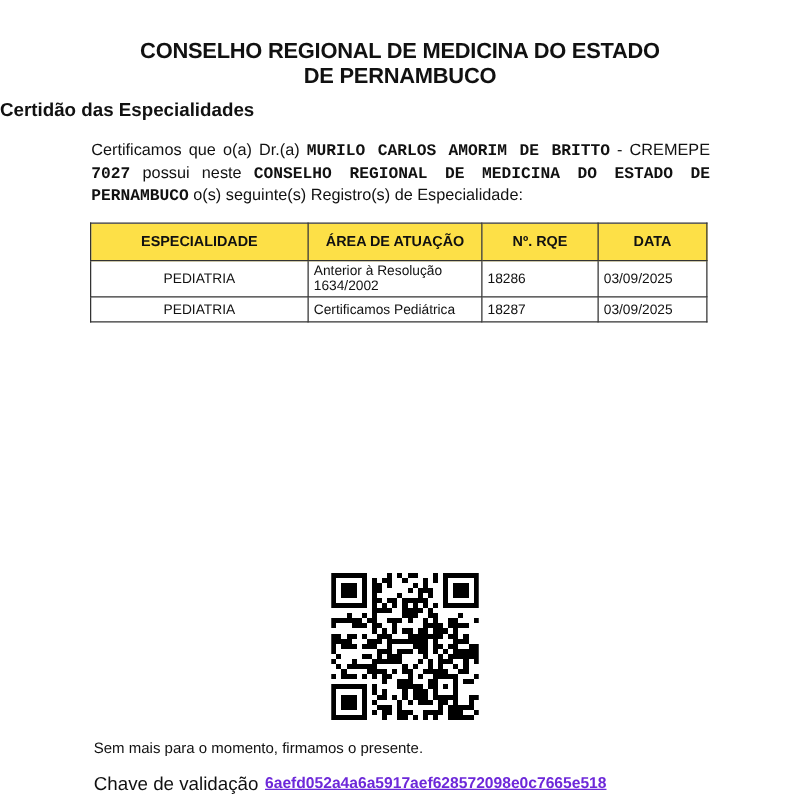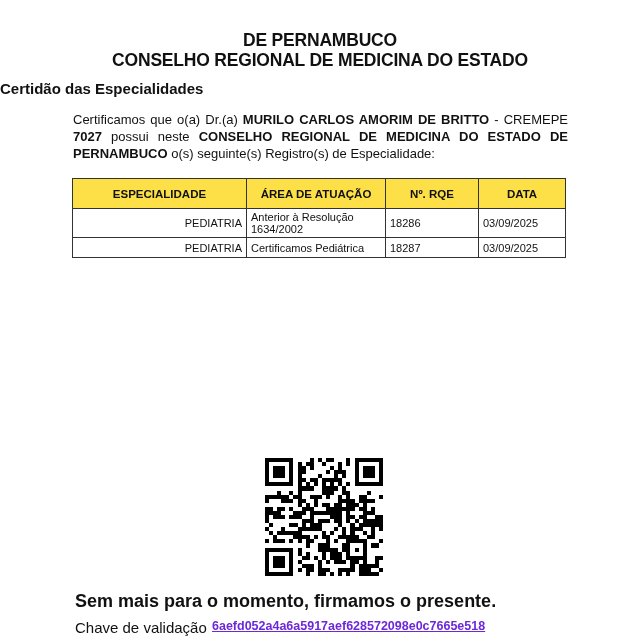--- a/index.html
+++ b/index.html
@@ -14,54 +14,54 @@
     }
     .subtitle {
       position: absolute; left: 0; width: 640px; top: 80px;
       text-align: left; font-weight: bold; font-size: 15px; line-height: 18px;
     }
     .intro {
       position: absolute; left: 73px; width: 495px; top: 111px;
       font-size: 13px; line-height: 17px; text-align: justify;
       text-align-last: left;
     }
-    .intro b { font-weight: bold; }
+    .intro b { font-weight: bold; font-family: Liberation Mono, monospace; }
     table.spec {
       position: absolute; left: 72px; top: 178px; width: 494px;
       border-collapse: collapse; font-size: 11px;
     }
     table.spec th, table.spec td {
       border: 1px solid #333333; padding: 0 4px; vertical-align: middle;
     }
     table.spec th {
       background: #fde047; font-weight: bold; font-size: 11.5px; height: 29px;
       text-align: center;
     }
     table.spec td { height: 19px; line-height: 12px; text-align: left; }
-    table.spec td.left { text-align: right; }
+    table.spec td.left { text-align: center; }
     table.spec tr.tall td { height: 28px; }
     table.spec td.area { width: 130px; }
     .qr { position: absolute; left: 265px; top: 458px; width: 118px; height: 118px; }
     .closing {
-      position: absolute; left: 75px; top: 591px; font-size: 18px; font-weight: bold;
+      position: absolute; left: 75px; top: 591px; font-size: 12px;
     }
     .key-label {
       position: absolute; left: 75px; top: 619px; font-size: 15px;
     }
     .key-value {
       position: absolute; left: 212px; top: 619px; font-size: 12.5px;
       font-weight: bold; text-decoration: underline; color: #6d28d9;
     }
   </style>
 </head>
 <body>
 
 <div class="title">
+  <div>CONSELHO REGIONAL DE MEDICINA DO ESTADO</div>
   <div>DE PERNAMBUCO</div>
-  <div>CONSELHO REGIONAL DE MEDICINA DO ESTADO</div>
 </div>
 
 <div class="subtitle">Certidão das Especialidades</div>
 
 <div class="intro"><span>Certificamos que o(a) Dr.(a) </span><b>MURILO CARLOS AMORIM DE BRITTO</b><span> - CREMEPE </span><b>7027</b><span> possui neste </span><b>CONSELHO REGIONAL DE MEDICINA DO ESTADO DE PERNAMBUCO</b><span> o(s) seguinte(s) Registro(s) de Especialidade:</span></div>
 
 <table class="spec">
   <thead>
     <tr>
       <th style="width:165px">ESPECIALIDADE</th>

